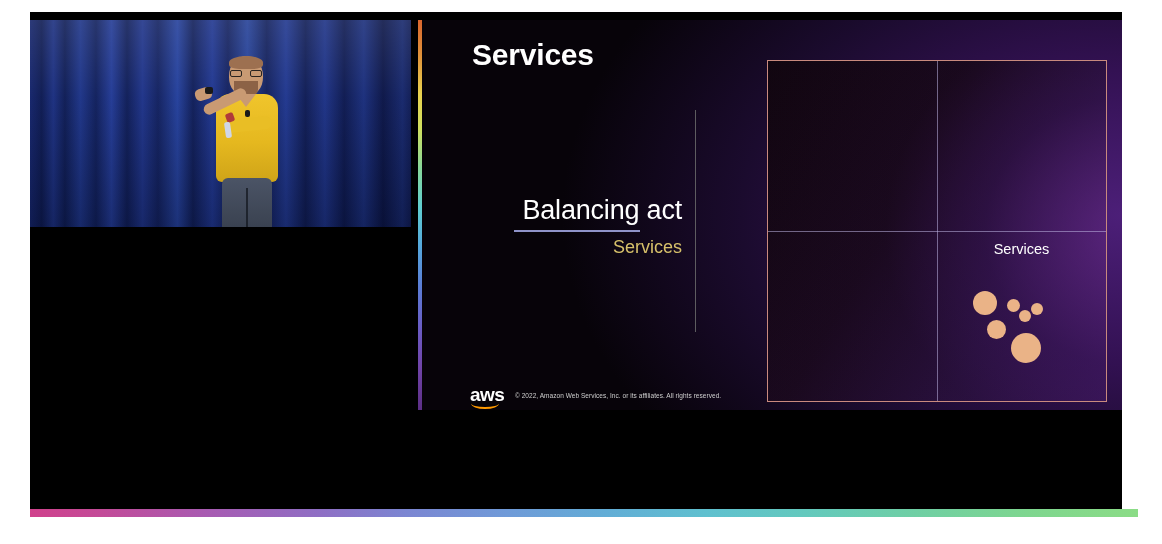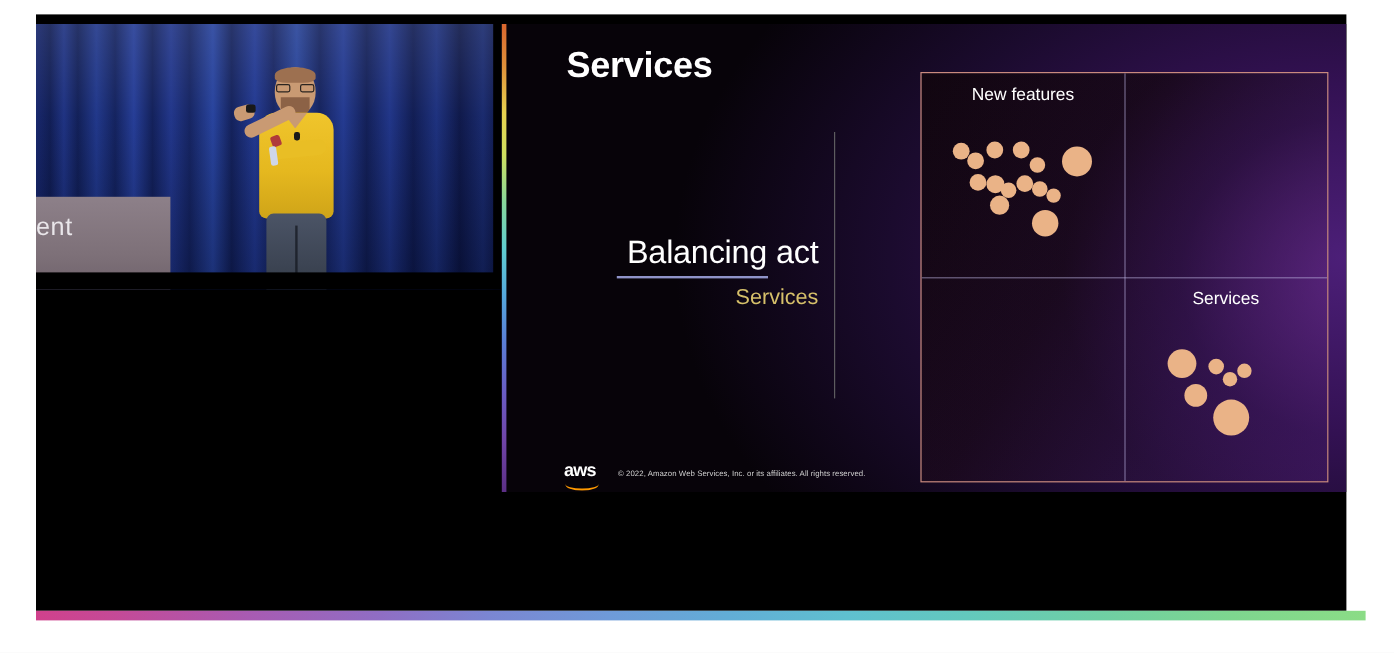--- a/index.html
+++ b/index.html
@@ -224,21 +224,21 @@
   .aws-footer {
     position: absolute;
     left: 52px; top: 364px;
     display: flex;
     align-items: center;
     gap: 11px;
   }
   .aws-logo { position: relative; width: 34px; height: 22px; }
   .aws-logo-text {
     position: absolute; left: 0; top: 0;
-    color: #ffffff; font-size: 15px; font-weight: bold; letter-spacing: -0.6px;
+    color: #ffffff; font-size: 19px; font-weight: bold; letter-spacing: -0.6px;
   }
   .aws-smile {
     position: absolute; left: 1px; top: 14px; width: 28px; height: 9px;
     border-bottom: 2px solid #ff9900;
     border-radius: 0 0 50% 50%;
   }
   .aws-copy {
     color: #cfcfcf;
     font-size: 6.5px;
     letter-spacing: 0.05px;
@@ -303,23 +303,20 @@
 <body>
 
 <div id="stage">
 
   <div class="video-frame">
 
     <div class="cam">
       <div class="curtain"></div>
       <div class="curtain-sheen"></div>
 
-      <div class="lectern">
-        <div class="lectern-text">ent</div>
-      </div>
 
       <div class="speaker">
         <div class="sp-head"></div>
         <div class="sp-hairline"></div>
         <div class="sp-glasses"></div>
         <div class="sp-beard"></div>
         <div class="sp-shirt"></div>
         <div class="sp-collar"></div>
         <div class="sp-mic"></div>
         <div class="sp-arm-upper"></div>
@@ -346,39 +343,20 @@
       <div class="center-block">
         <div class="center-heading">Balancing act</div>
         <div class="center-rule"></div>
         <div class="center-sub">Services</div>
       </div>
 
       <div class="quad-box">
         <div class="quad-line-v"></div>
         <div class="quad-line-h"></div>
 
-        <div class="quad quad-tl">
-          <div class="quad-label">New features</div>
-          <div class="dots-host">
-              <div class="dot" style="width: 14px; height: 14px; left: 26px; top: 58px; background: rgb(234, 179, 135);"></div>
-              <div class="dot" style="width: 14px; height: 14px; left: 38px; top: 66px; background: rgb(234, 179, 135);"></div>
-              <div class="dot" style="width: 14px; height: 14px; left: 54px; top: 57px; background: rgb(234, 179, 135);"></div>
-              <div class="dot" style="width: 14px; height: 14px; left: 76px; top: 57px; background: rgb(234, 179, 135);"></div>
-              <div class="dot" style="width: 13px; height: 13px; left: 90px; top: 70px; background: rgb(234, 179, 135);"></div>
-              <div class="dot" style="width: 25px; height: 25px; left: 117px; top: 61px; background: rgb(234, 179, 135);"></div>
-              <div class="dot" style="width: 14px; height: 14px; left: 40px; top: 84px; background: rgb(234, 179, 135);"></div>
-              <div class="dot" style="width: 15px; height: 15px; left: 54px; top: 85px; background: rgb(234, 179, 135);"></div>
-              <div class="dot" style="width: 13px; height: 13px; left: 66px; top: 91px; background: rgb(234, 179, 135);"></div>
-              <div class="dot" style="width: 14px; height: 14px; left: 79px; top: 85px; background: rgb(234, 179, 135);"></div>
-              <div class="dot" style="width: 13px; height: 13px; left: 92px; top: 90px; background: rgb(234, 179, 135);"></div>
-              <div class="dot" style="width: 12px; height: 12px; left: 104px; top: 96px; background: rgb(234, 179, 135);"></div>
-              <div class="dot" style="width: 16px; height: 16px; left: 57px; top: 102px; background: rgb(234, 179, 135);"></div>
-              <div class="dot" style="width: 22px; height: 22px; left: 92px; top: 114px; background: rgb(234, 179, 135);"></div>
-            </div>
-        </div>
 
 
 
         <div class="quad quad-br">
           <div class="quad-label">Services</div>
           <div class="dots-host">
               <div class="dot" style="width: 24px; height: 24px; left: 36px; top: 60px; background: rgb(234, 179, 135);"></div>
               <div class="dot" style="width: 13px; height: 13px; left: 70px; top: 68px; background: rgb(234, 179, 135);"></div>
               <div class="dot" style="width: 12px; height: 12px; left: 94px; top: 72px; background: rgb(234, 179, 135);"></div>
               <div class="dot" style="width: 12px; height: 12px; left: 82px; top: 79px; background: rgb(234, 179, 135);"></div>

